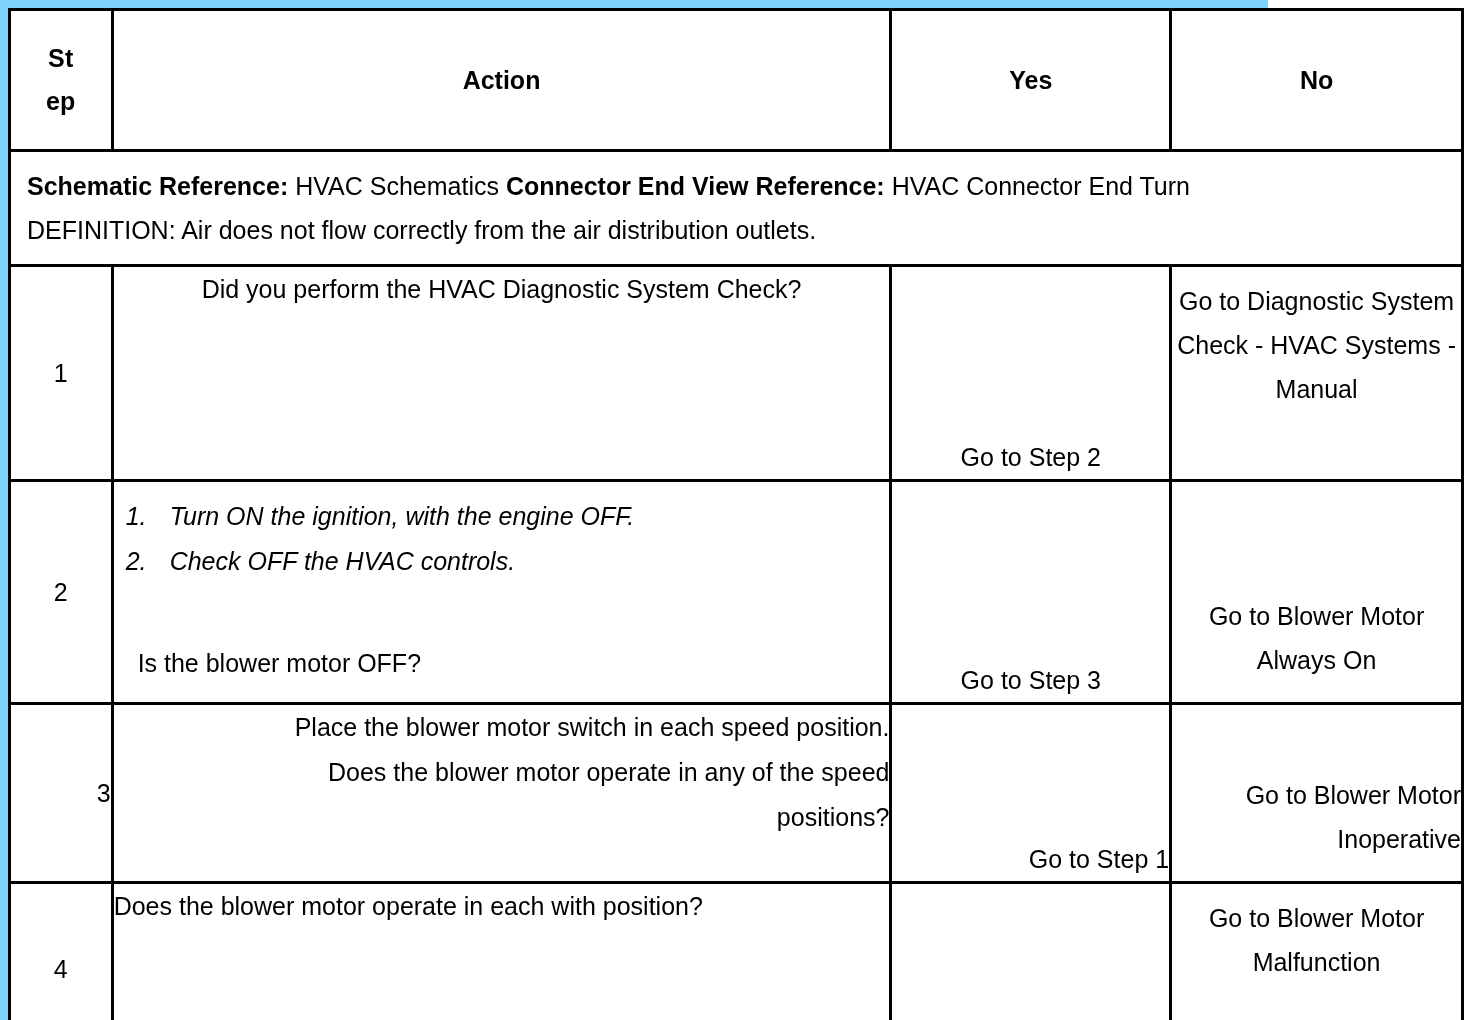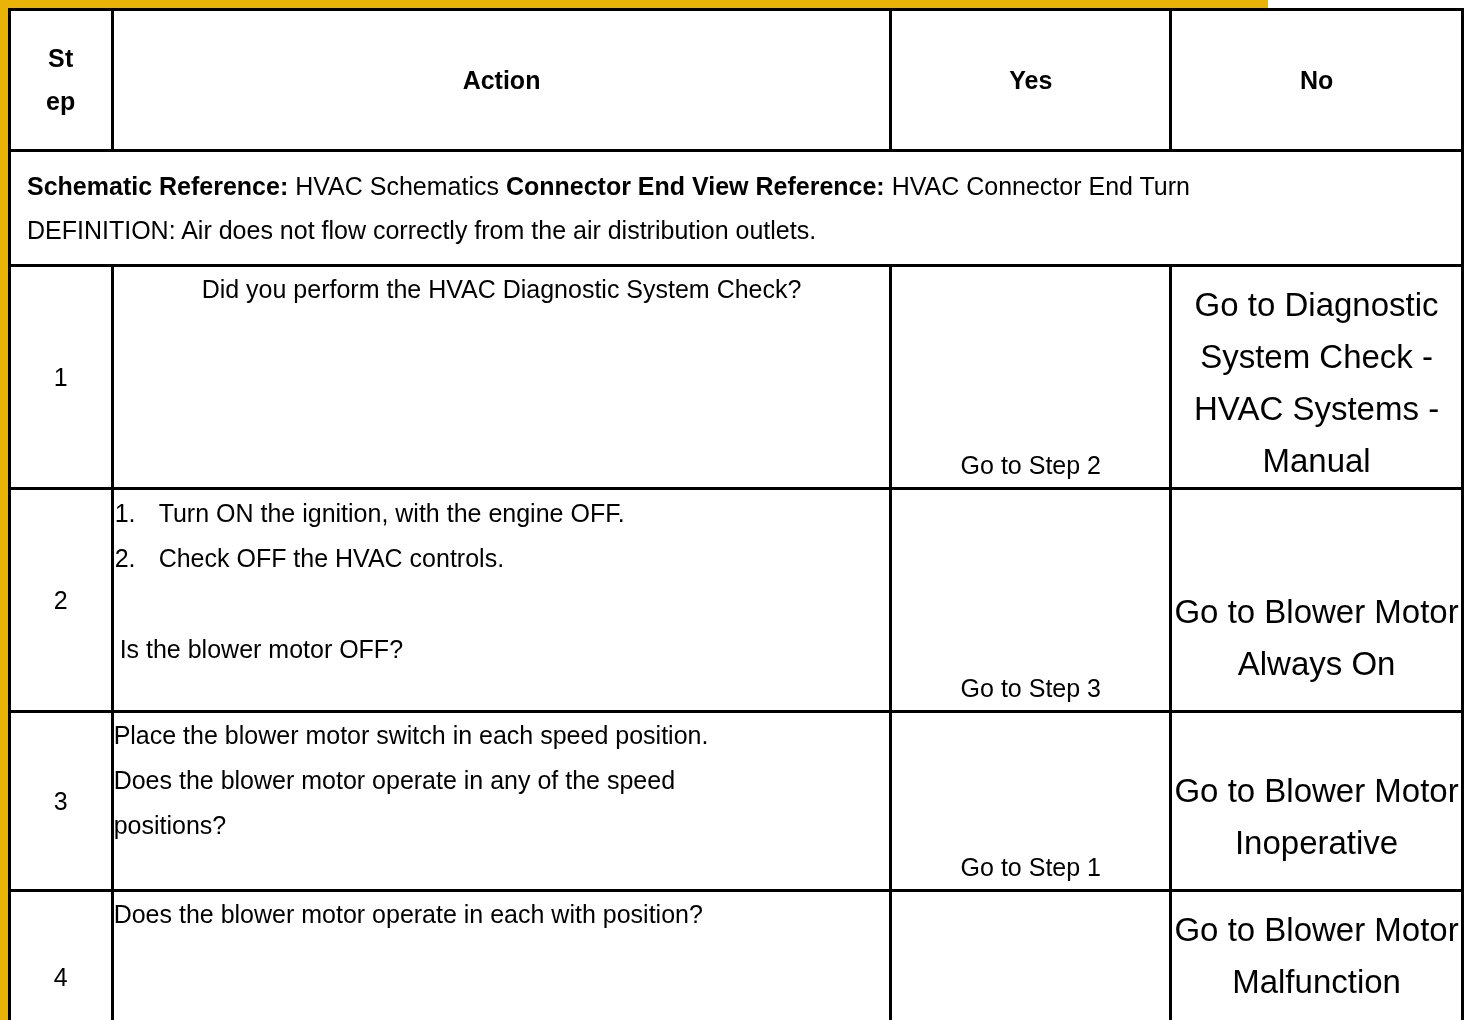--- a/index.html
+++ b/index.html
@@ -12,21 +12,21 @@
     height: 1020px;
     font-family: "Liberation Sans", sans-serif;
     color: #000000;
     overflow: hidden;
   }
 
   .page {
     position: relative;
     width: 1268px;
     height: 1020px;
-    background: #eab308;
+    background: #7dd3fc;
   }
 
   table.diag-table {
     position: absolute;
     left: 8px;
     top: 8px;
     width: 1456px;
     border-collapse: collapse;
     table-layout: fixed;
     background: #ffffff;
@@ -94,54 +94,55 @@
     vertical-align: bottom;
     text-align: center;
     padding: 0 6px 24px 6px;
     font-size: 25px;
     line-height: 44px;
   }
   td.no-cell {
     vertical-align: middle;
     text-align: center;
     padding: 0 8px;
-    font-size: 33px;
-    line-height: 52px;
+    font-size: 25px;
+    line-height: 44px;
   }
   td.no-cell.no-top {
     vertical-align: top;
     padding-top: 12px;
   }
   td.no-cell.no-bottom {
     vertical-align: bottom;
     padding-bottom: 20px;
   }
 
   
   ol.num-list {
     margin: 0;
-    padding: 1px;
+    padding: 12px;
     list-style: none;
+    font-style: italic;
   }
   ol.num-list li {
     display: block;
     font-size: 25px;
     line-height: 45px;
     white-space: nowrap;
   }
   ol.num-list li .ord {
     display: inline-block;
     width: 44px;
   }
   .spacer-line { height: 45px; }
-  .trail-line { padding-left: 6px; }
+  .trail-line { padding-left: 24px; }
 
   .row-1 td { height: 200px; text-align: center; }
   .row-2 td { height: 200px; }
-  .row-3 td { height: 156px; }
+  .row-3 td { height: 156px; text-align: right; }
   .row-4 td { height: 158px; }
 
   .nowrap { white-space: nowrap; }
 </style>
 </head>
 <body>
 
 <div class="page">
 
   <table class="diag-table">

